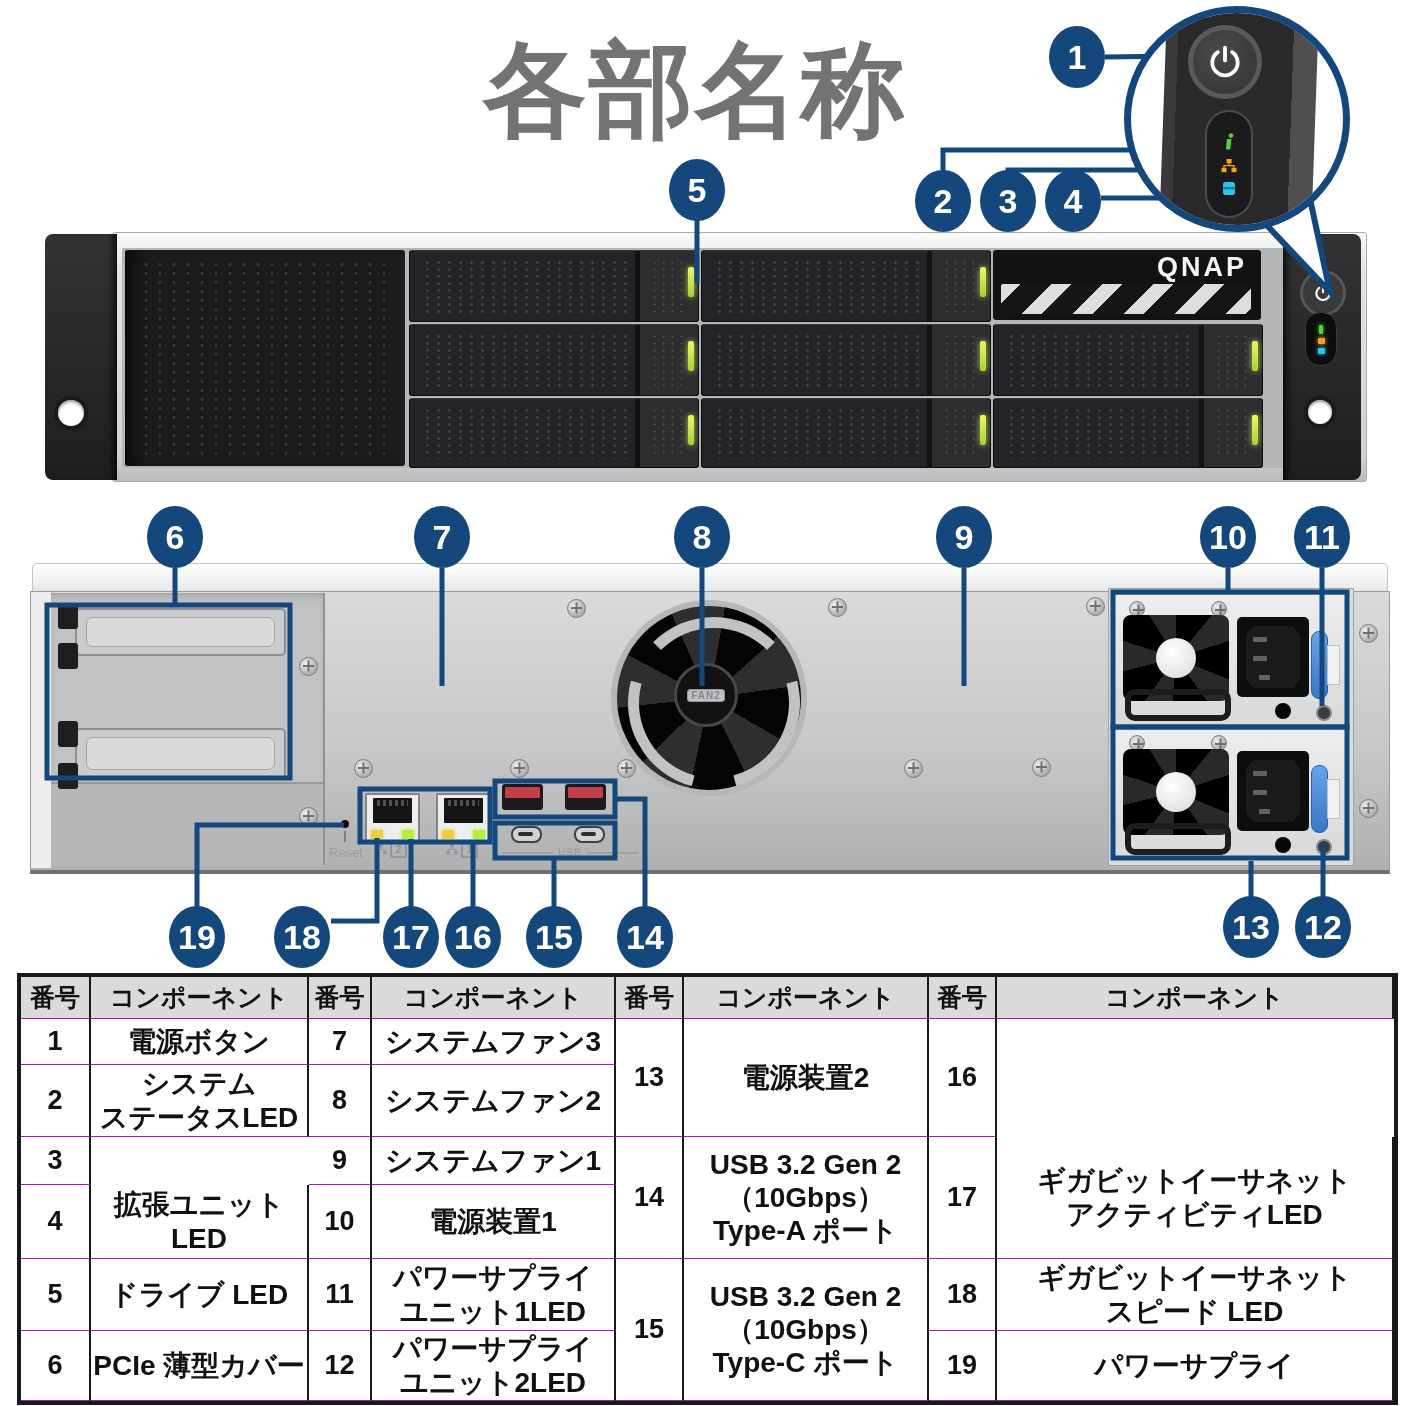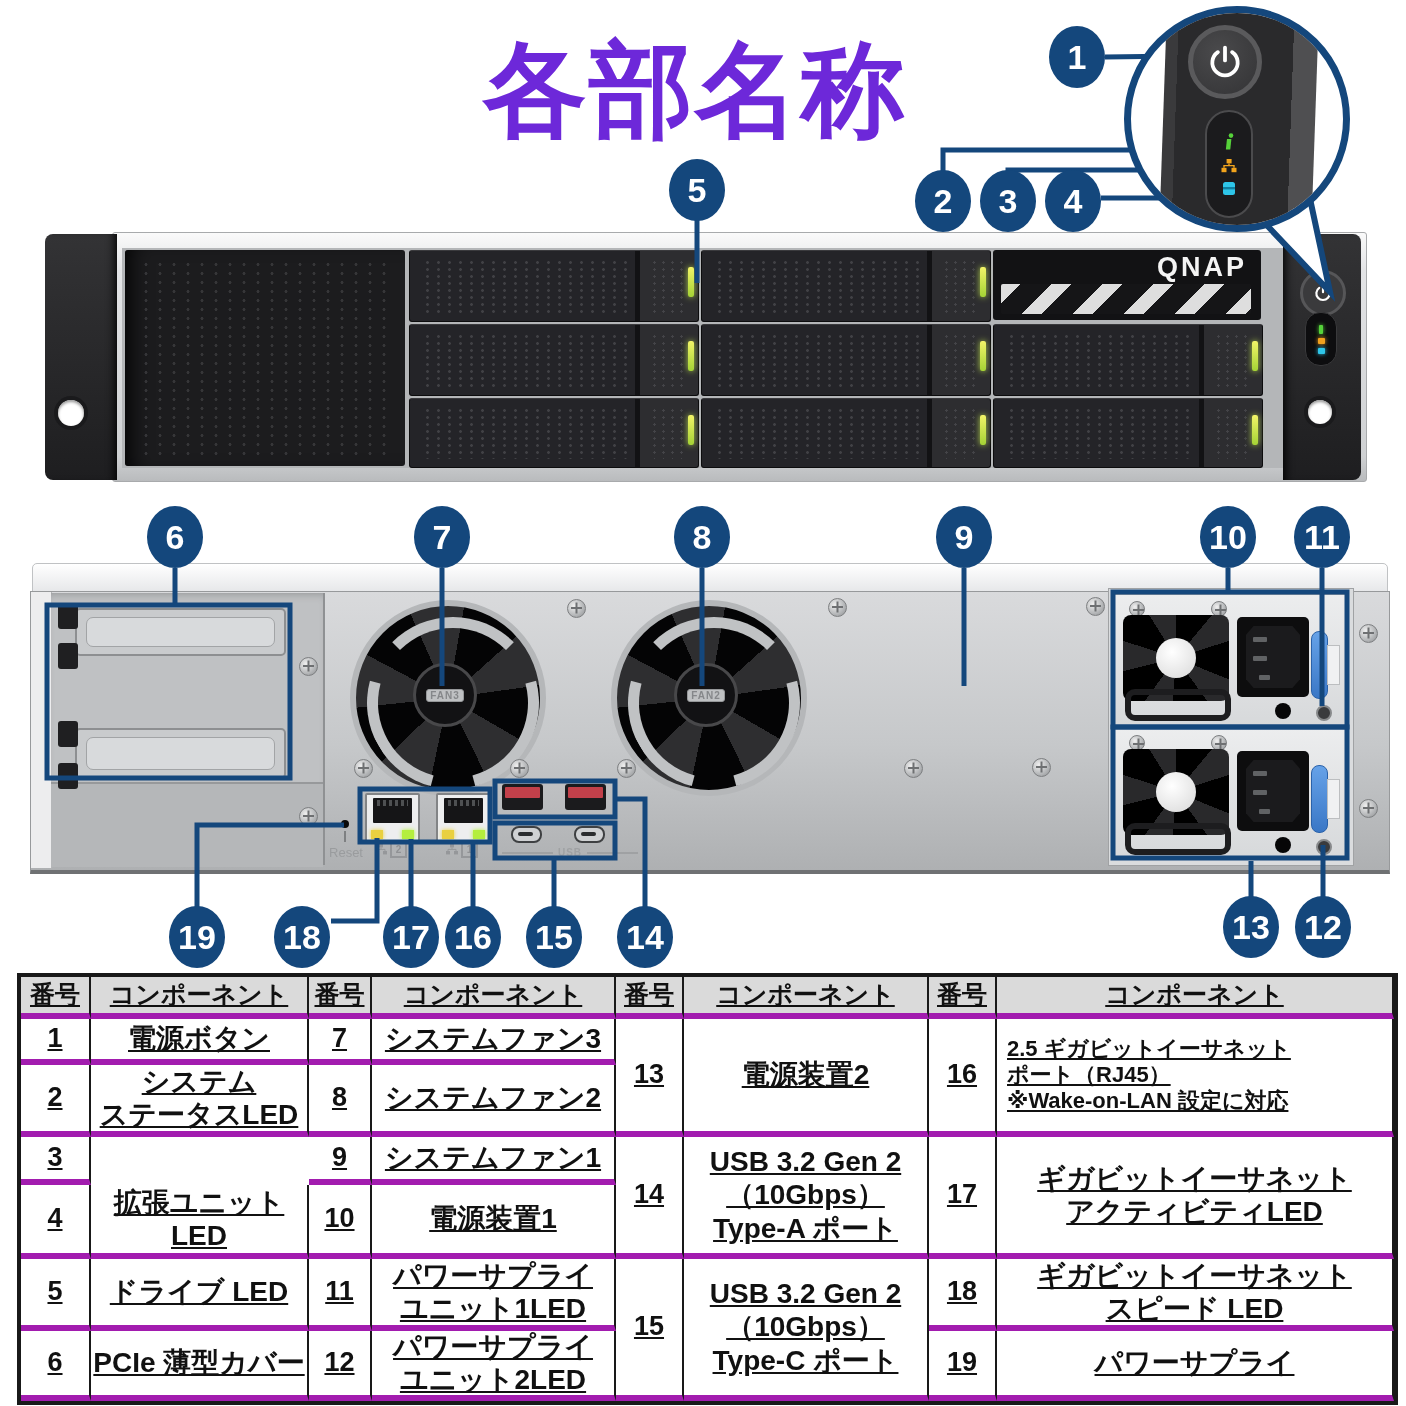--- a/index.html
+++ b/index.html
@@ -1,20 +1,20 @@
 <!DOCTYPE html>
 <html><head>
 <meta charset="utf-8">
 <style>
   html,body{margin:0;padding:0;background:#fff;}
   .canvas{position:relative;width:1406px;height:1406px;background:#fff;overflow:hidden;
           font-family:"Liberation Sans","DejaVu Sans",sans-serif;color:#111;}
   
   .page-title{position:absolute;left:295px;top:22px;width:800px;text-align:center;
-              font-size:104px;font-weight:900;letter-spacing:2px;color:#6d28d9;}
+              font-size:104px;font-weight:900;letter-spacing:2px;color:#737373;}
   
   .badge{position:absolute;width:56px;height:62px;border-radius:50%;background:#14477c;color:#fff;
          display:flex;align-items:center;justify-content:center;font-weight:bold;font-size:34px;z-index:7;}
   
   .overlay{position:absolute;left:0;top:0;z-index:5;pointer-events:none;}
   
   .circle-callout{position:absolute;left:1124px;top:6px;width:212px;height:212px;border:7px solid #14477c;
                   border-radius:50%;background:#fff;overflow:hidden;z-index:6;}
   .cc-panel{position:absolute;left:32px;top:-10px;width:152px;height:240px;transform:rotate(2deg);
             background:linear-gradient(90deg,#3a3a3c 0 8%,#2a2a2c 8% 84%,#4f4f51 84% 100%);}
@@ -122,22 +122,22 @@
   .psu .lever{position:absolute;left:196px;top:36px;width:15px;height:66px;border-radius:8px;border:1px solid #2a62aa;
        background:linear-gradient(#66a2e8,#3a77c6);}
   .psu .tab{position:absolute;left:212px;top:50px;width:11px;height:38px;background:#f0f1f2;border:1px solid #bcbec0;}
   .psu .hole{position:absolute;left:160px;top:108px;width:16px;height:16px;border-radius:50%;background:#060607;}
   .psu .pled{position:absolute;left:201px;top:110px;width:12px;height:12px;border-radius:50%;
        border:2px solid #87898b;background:#3a3b3d;}
   
   .ptable{position:absolute;left:17px;top:973px;z-index:2;display:grid;border:4px solid #191919;
           grid-template-columns:70px 218px 63px 244px 68px 245px 68px 397px;
           grid-template-rows:42px 46px 72px 48px 74px 72px 70px;}
-  .cell{border-right:2px solid #191919;border-bottom:6px solid #a21caf;display:flex;align-items:center;
-        justify-content:center;text-align:center;white-space:pre-line;line-height:1.18;padding:2px 0;box-sizing:border-box;text-decoration:underline;}
+  .cell{border-right:2px solid #191919;border-bottom:1px solid #a21caf;display:flex;align-items:center;
+        justify-content:center;text-align:center;white-space:pre-line;line-height:1.18;padding:2px 0;box-sizing:border-box;}
   .th{background:#dadada;font-weight:bold;font-size:25px;}
   .td-num{font-size:27px;font-weight:bold;}
   .td-name{font-size:28px;font-weight:bold;}
   .align-left{justify-content:flex-start;text-align:left;padding-left:10px;font-size:22px;}
 </style>
 </head>
 <body>
 
 <div class="canvas">
 
@@ -217,28 +217,20 @@
         <div class="inner"></div>
       </div>
     <div class="slot-cover" style="top:165px;height:47px;">
         <div class="inner"></div>
       </div>
     <div class="hook" style="top:40px;"></div>
     <div class="hook" style="top:80px;"></div>
     <div class="hook" style="top:158px;"></div>
     <div class="hook" style="top:200px;"></div>
 
-    <div class="fan" style="left:320px;">
-      <div class="arc"></div>
-      <div class="arc" style="transform:rotate(120deg);"></div>
-      <div class="arc" style="transform:rotate(240deg);"></div>
-      <div class="hub">
-          <span class="fan-label">FAN3</span>
-        </div>
-    </div>
     <div class="fan" style="left:581px;">
       <div class="arc"></div>
       <div class="arc" style="transform:rotate(120deg);"></div>
       <div class="arc" style="transform:rotate(240deg);"></div>
       <div class="hub">
           <span class="fan-label">FAN2</span>
         </div>
     </div>
 
     <div class="screw" style="left:537px;top:36px;"></div>
@@ -457,23 +449,20 @@
     <div class="cell td-num" style="grid-area:4/5/6/6;">14</div>
     <div class="cell td-name" style="grid-area:4/6/6/7;">USB 3.2 Gen 2
 （10Gbps）
 Type-A ポート</div>
     <div class="cell td-num" style="grid-area:6/5/8/6;">15</div>
     <div class="cell td-name" style="grid-area:6/6/8/7;">USB 3.2 Gen 2
 （10Gbps）
 Type-C ポート</div>
 
     <div class="cell td-num" style="grid-area:2/7/4/8;">16</div>
-    <div class="cell td-name align-left" style="grid-area:2/8/4/9;">2.5 ギガビットイーサネット
-ポート（RJ45）
-※Wake-on-LAN 設定に対応</div>
     <div class="cell td-num" style="grid-area:4/7/6/8;">17</div>
     <div class="cell td-name" style="grid-area:4/8/6/9;">ギガビットイーサネット
 アクティビティLED</div>
     <div class="cell td-num" style="grid-area:6/7/7/8;">18</div>
     <div class="cell td-name" style="grid-area:6/8/7/9;">ギガビットイーサネット
 スピード LED</div>
     <div class="cell td-num" style="grid-area:7/7/8/8;">19</div>
     <div class="cell td-name" style="grid-area:7/8/8/9;">パワーサプライ</div>
   </div>
 

